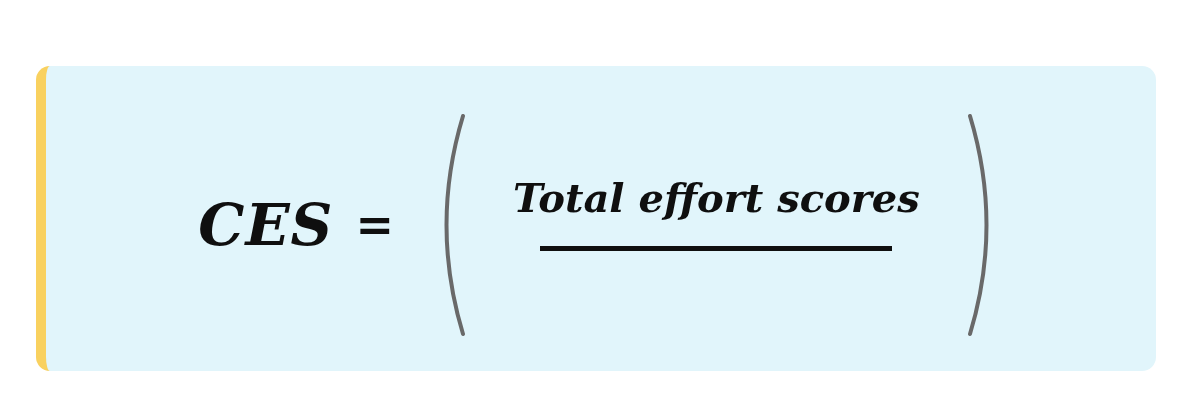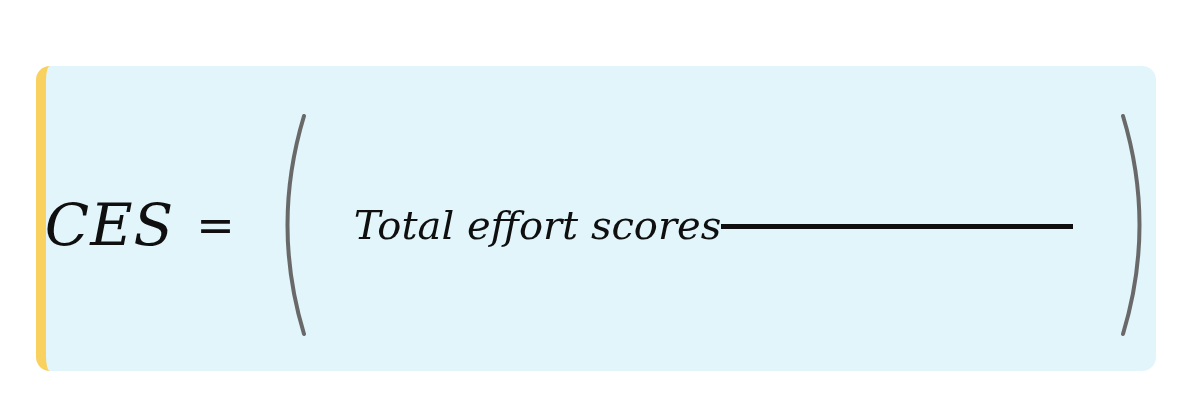--- a/index.html
+++ b/index.html
@@ -23,21 +23,21 @@
     border-radius: 14px;
     display: flex;
     align-items: center;
     justify-content: center;
   }
   .formula {
     display: flex;
     align-items: center;
     color: var(--text, #0f0f0f);
     font-style: italic;
-    font-weight: normal;
+    font-weight: bold;
     transform: translateY(6px);
   }
   .lhs {
     display: flex;
     align-items: center;
     font-size: 58px;
     letter-spacing: 1px;
     margin-right: 34px;
   }
   .lhs .equals {
@@ -50,21 +50,21 @@
     flex: 0 0 auto;
   }
   .paren path {
     fill: none;
     stroke: var(--paren, #696969);
     stroke-width: 4;
     stroke-linecap: round;
   }
   .fraction {
     display: flex;
-    flex-direction: row;
+    flex-direction: column;
     align-items: center;
     margin: 0 44px;
   }
   .num, .den {
     font-size: 40px;
     white-space: nowrap;
     line-height: 1.1;
   }
   .frac-bar {
     width: 352px;

